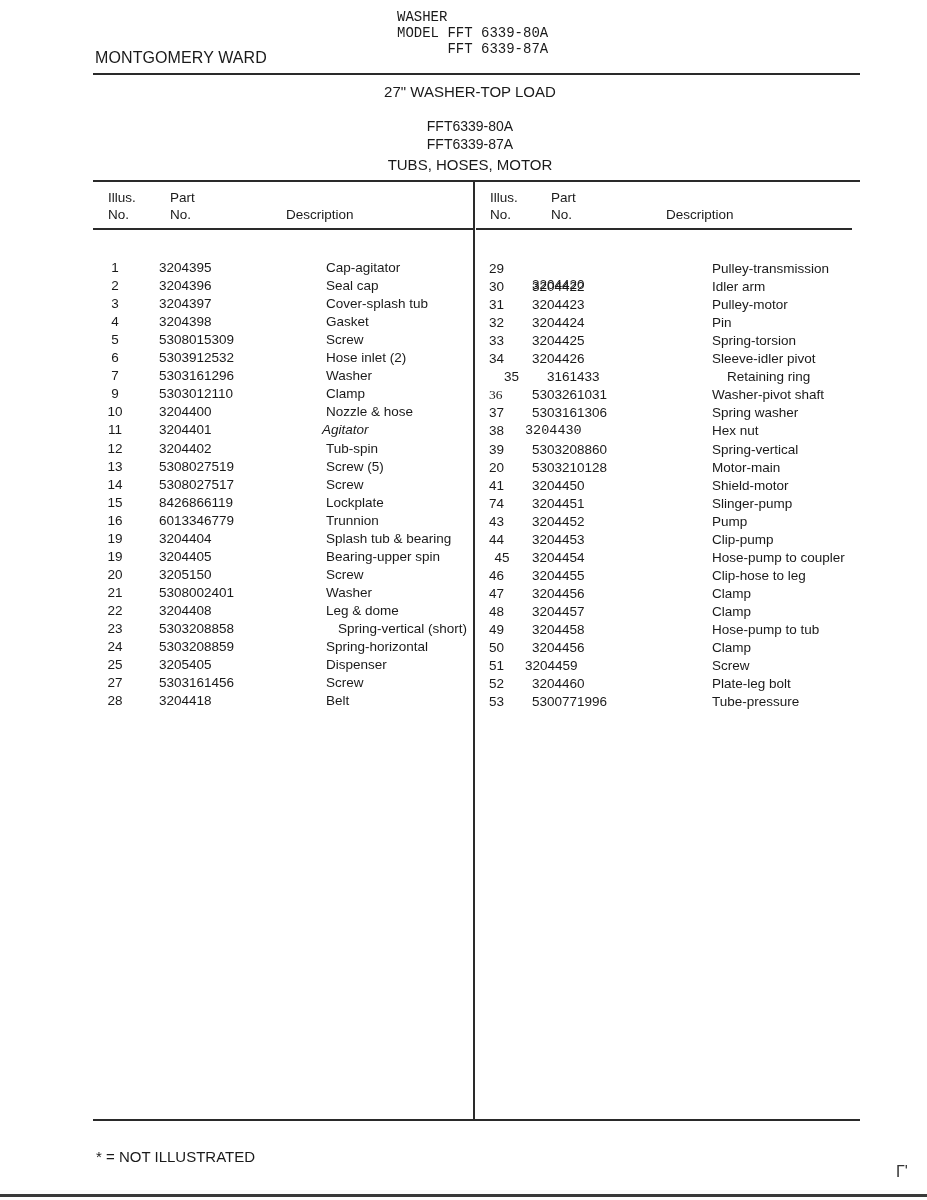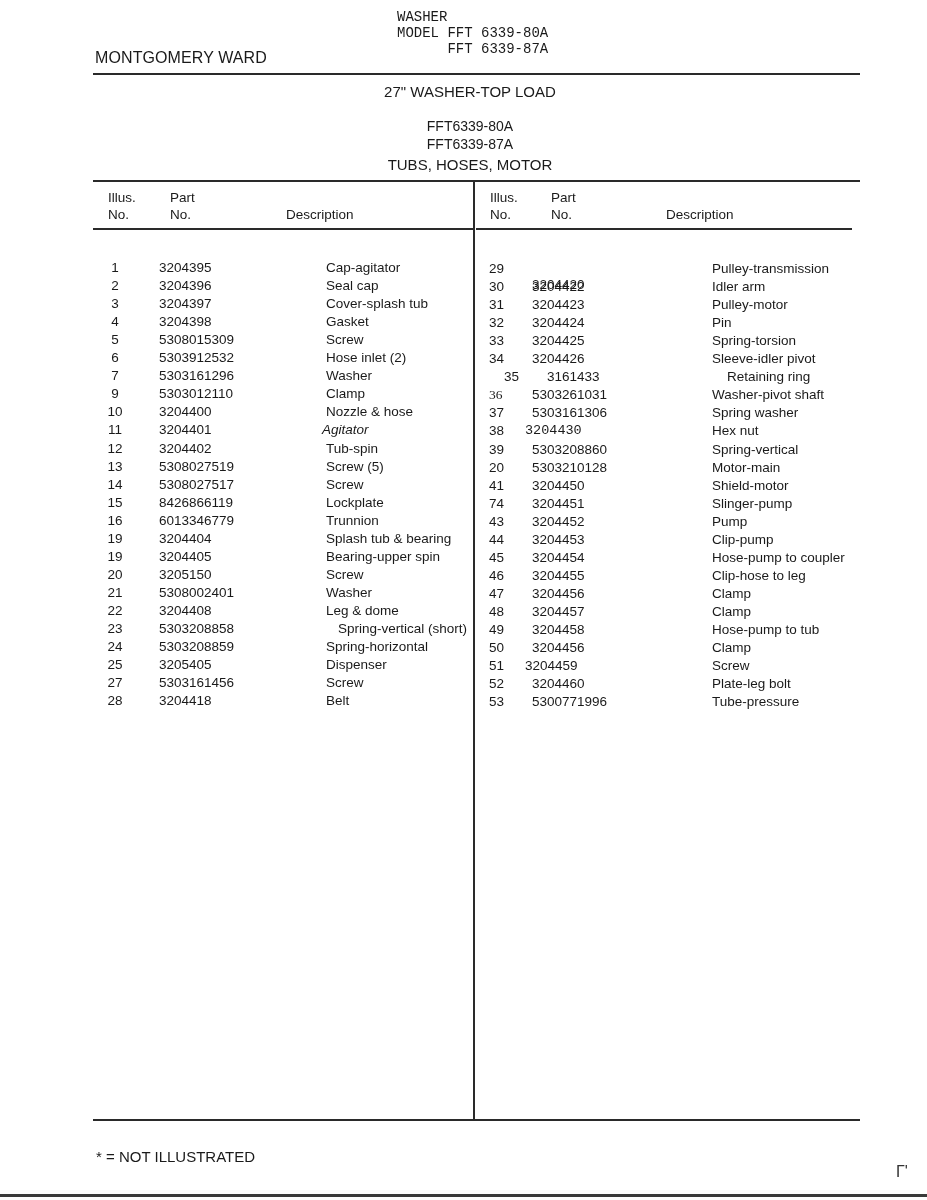--- a/index.html
+++ b/index.html
@@ -279,21 +279,21 @@
       <span class="n" style="text-align: left;">43</span>
       <span class="p" style="left: 43px;">3204452</span>
       <span class="d" style="left: 223px;">Pump</span>
     </div>
     <div class="row" style="left: 489px; top: 530.75px; width: 370px;">
       <span class="n" style="text-align: left;">44</span>
       <span class="p" style="left: 43px;">3204453</span>
       <span class="d" style="left: 223px;">Clip-pump</span>
     </div>
     <div class="row" style="left: 489px; top: 548.8px; width: 370px;">
-      <span class="n" style="text-align: left;">45</span>
+      <span class="n" style="text-align: center;">45</span>
       <span class="p" style="left: 43px;">3204454</span>
       <span class="d" style="left: 223px;">Hose-pump to coupler</span>
     </div>
     <div class="row" style="left: 489px; top: 566.85px; width: 370px;">
       <span class="n" style="text-align: left;">46</span>
       <span class="p" style="left: 43px;">3204455</span>
       <span class="d" style="left: 223px;">Clip-hose to leg</span>
     </div>
     <div class="row" style="left: 489px; top: 584.9px; width: 370px;">
       <span class="n" style="text-align: left;">47</span>

